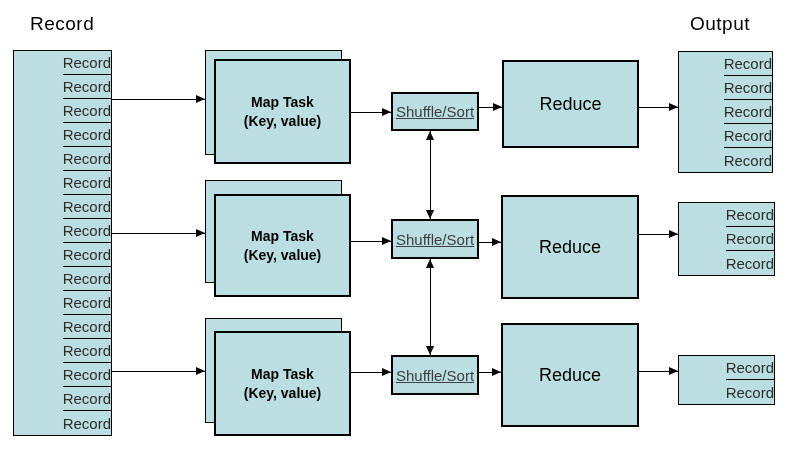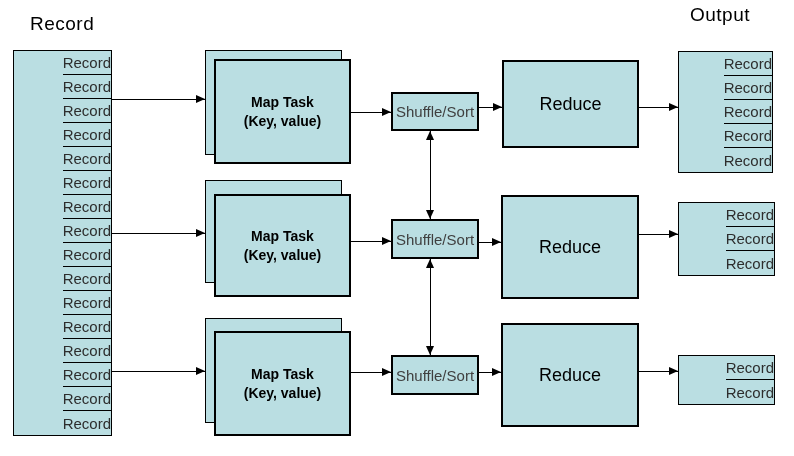--- a/index.html
+++ b/index.html
@@ -27,21 +27,21 @@
   }
   .map-front {
     position:absolute; background:var(--fill,#badee2); border:2px solid #000; box-sizing:border-box;
     display:flex; align-items:center; justify-content:center; text-align:center;
   }
   .map-text { font-size:14px; font-weight:bold; color:#000; line-height:1.35; }
   
   .shuffle-box {
     position:absolute; background:var(--fill,#badee2); border:2px solid #000; box-sizing:border-box;
     display:flex; align-items:center; justify-content:center;
-    font-size:15px; color:#3f3f3f; white-space:nowrap;
+    font-size:15px; color:#3f3f3f; white-space:nowrap;text-decoration:underline;
   }
   
   .reduce-box {
     position:absolute; background:var(--fill,#badee2); border:2px solid #000; box-sizing:border-box;
     display:flex; align-items:center; justify-content:center;
     font-size:18px; font-weight:normal; color:#000;
   }
   
   .arrow-h { position:absolute; height:0; border-top:1px solid #000; }
   .arrow-h::after {
@@ -60,21 +60,21 @@
     border-left:4px solid transparent; border-right:4px solid transparent;
     border-top:9px solid #000;
   }
 </style>
 </head>
 <body>
 
 <div class="canvas" style="--fill: #badee2; --bg: #ffffff;">
 
   <div class="flow-label" style="left:30px; top:13px;">Record</div>
-  <div class="flow-label" style="left:690px; top:4px;">Output</div>
+  <div class="flow-label" style="left:690px; top:13px;">Output</div>
 
   <div class="record-stack" style="left:13px; top:50px; width:97px;">
       <div class="record">Record</div>
       <div class="record">Record</div>
       <div class="record">Record</div>
       <div class="record">Record</div>
       <div class="record">Record</div>
       <div class="record">Record</div>
       <div class="record">Record</div>
       <div class="record">Record</div>

